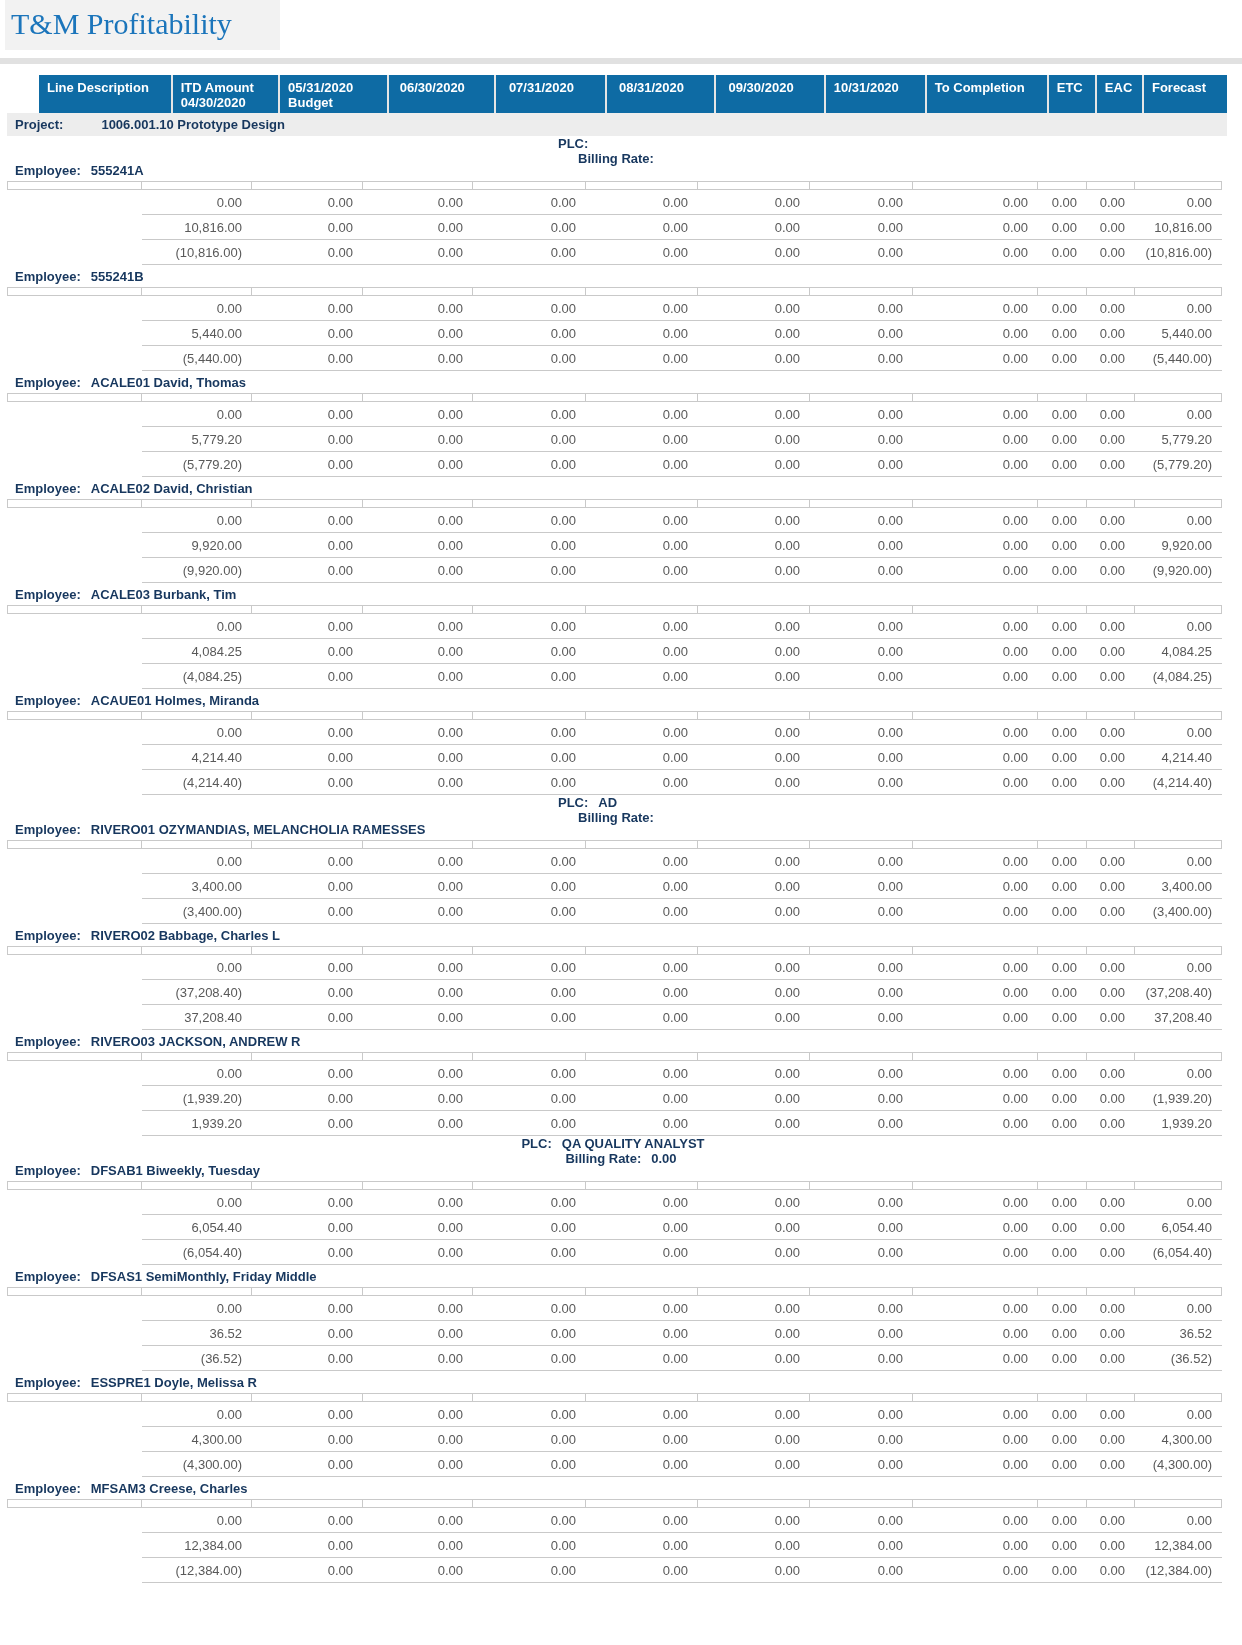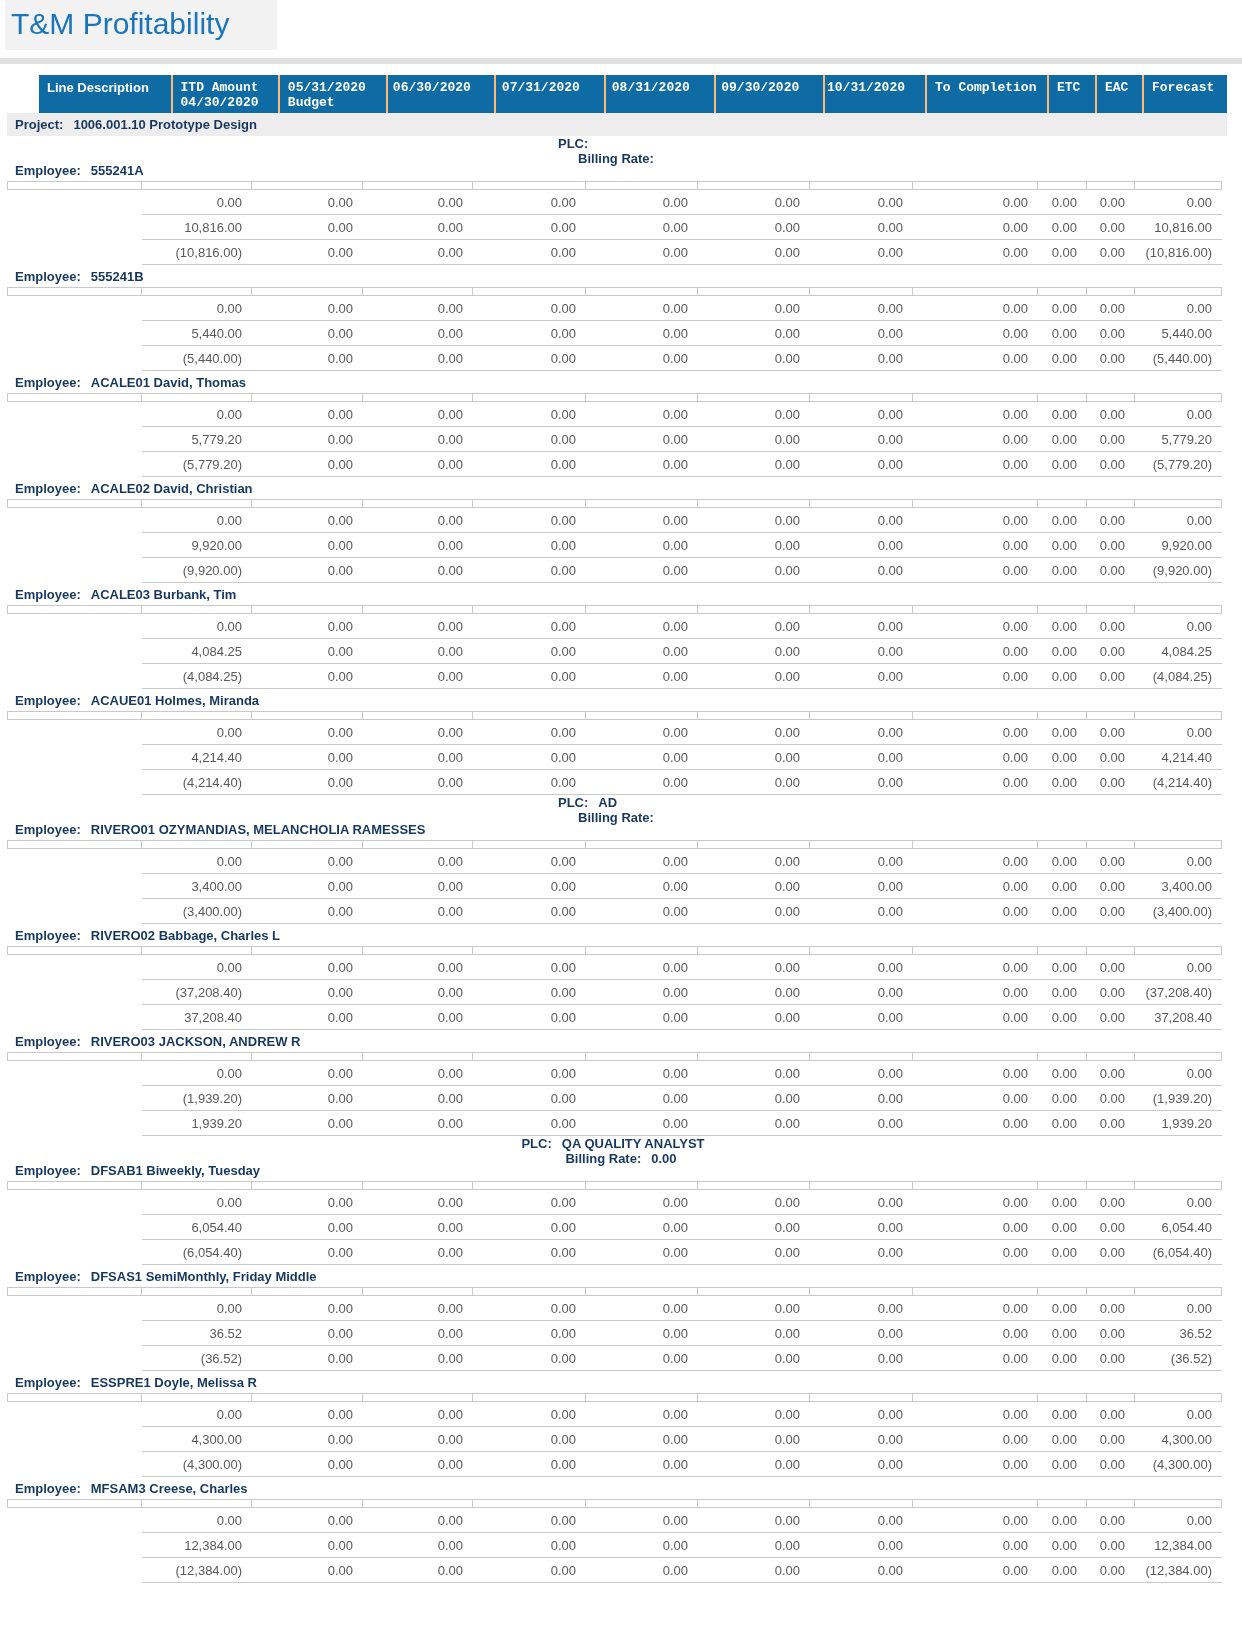--- a/index.html
+++ b/index.html
@@ -19,42 +19,43 @@
     background:#ffffff;
     font-family:"Liberation Sans", sans-serif;
   }
   .title{
     display:inline-block;
     margin:0 0 0 5px;
     background:var(--title-bg);
     color:var(--title-text);
     font-size:30px;font-weight:400;
     padding:7px 48px 9px 6px;
+    font-family:Liberation Serif, serif;
   }
   .divider{height:6px;background:var(--divider);margin-top:8px;width:1242px;}
   .report{margin:11px 0 0 7px;width:1220px;}
   .hrow{display:flex;height:38px;background:var(--header-bg);margin-left:32px;}
   .hcell{
     box-sizing:border-box;
     color:var(--header-text);
     font-size:13px;font-weight:700;line-height:15px;
     padding:5px 6px 0 8px;
     white-space:pre-line;
   }
-  .hcell:not(:first-child){border-left:2px solid #fdba74;font-family:Liberation Mono, monospace;}
+  .hcell:not(:first-child){border-left:2px solid #e5e5e5;}
   .al-center{text-align:center;padding-left:2px;padding-right:20px;}
   .c0{width:135px}.c1{width:110px}.c2{width:111px}.c3{width:110px}
   .c4{width:113px}.c5{width:112px}.c6{width:112px}.c7{width:103px}
   .c8{width:125px}.c9{width:49px}.c10{width:48px}.c11{width:87px}
   .lrow{
     display:flex;align-items:center;
     font-size:13px;font-weight:700;color:var(--label-text);
     padding-left:8px;box-sizing:border-box;white-space:pre;
   }
-  .project-row{height:23px;background:var(--project-row-bg);}
+  .project-row{height:23px;background:var(--project-row-bg);gap:28px;}
   .plc-row{height:23px;flex-direction:column;}
   .employee-row{height:22px;}
   .val{margin-left:10px;}
   .plc-left{display:flex;min-width:110px;margin-right:16px;}
   .plc-right{display:flex;}
   .sprow{display:flex;height:9px;}
   .scell{box-sizing:border-box;height:9px;border:1px solid var(--border);border-left:none;}
   .scell:first-child{border-left:1px solid var(--border);}
   .nrow{display:flex;height:25px;}
   .ncell{

